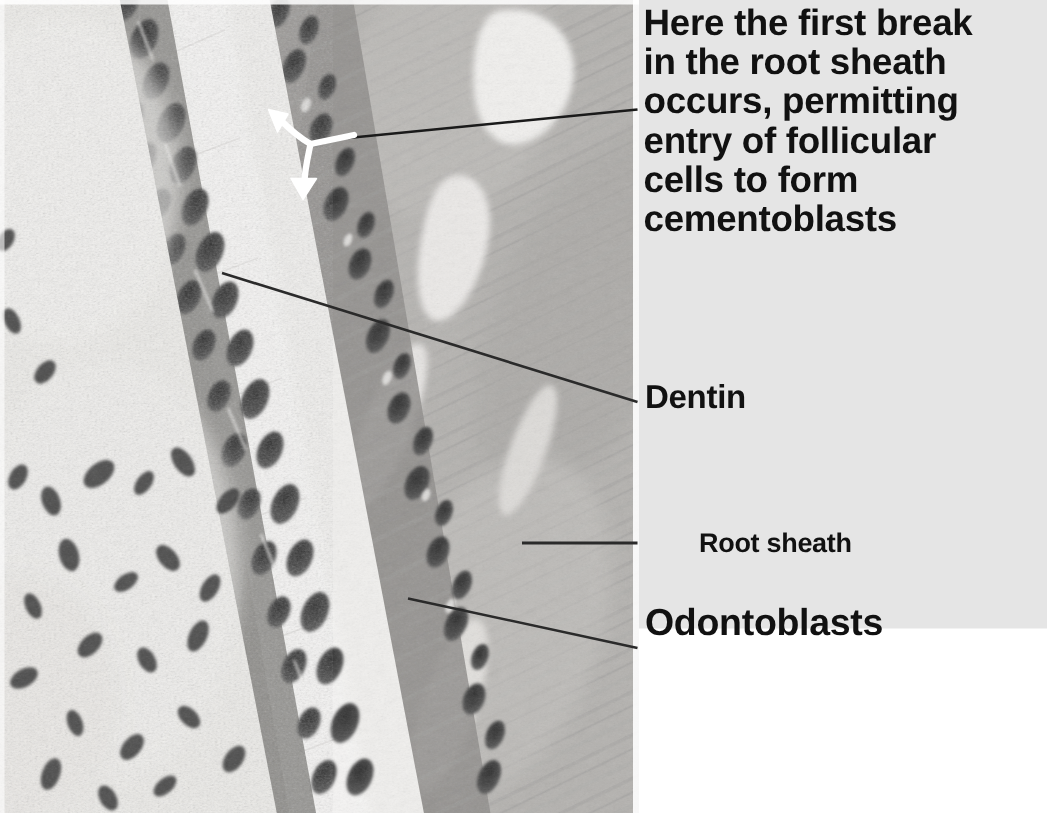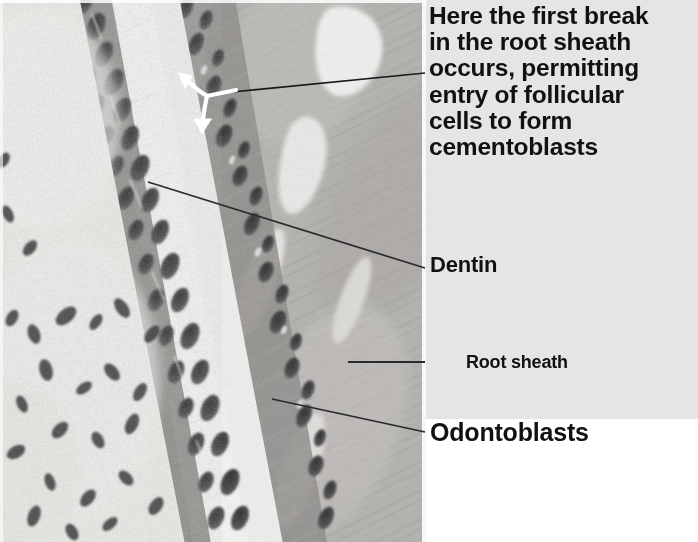--- a/index.html
+++ b/index.html
@@ -16,21 +16,21 @@
   
   #overlay{position:absolute;left:0;top:0;width:698px;height:542px;pointer-events:none;}
 
   
   .lbl{position:absolute;color:#111111;font-weight:bold;
        font-family:"Liberation Sans","DejaVu Sans",sans-serif;
        letter-spacing:-0.2px;white-space:pre;}
   #caption-break{left:429px;top:3px;font-size:24.5px;line-height:26.2px;}
   #label-dentin{left:430px;top:252px;font-size:22px;line-height:26px;}
   #label-rootsheath{left:430px;top:349px;font-size:18px;line-height:26px;margin-left:36px;}
-  #label-odontoblasts{left:430px;top:419px;font-size:25px;line-height:26px;}
+  #label-odontoblasts{left:430px;top:402px;font-size:25px;line-height:26px;}
 </style>
 </head>
 <body>
 
 <div id="figure">
 
   <div id="photo">
     <svg viewBox="0 0 426 542" preserveAspectRatio="none" aria-hidden="true">
       <defs>
 

